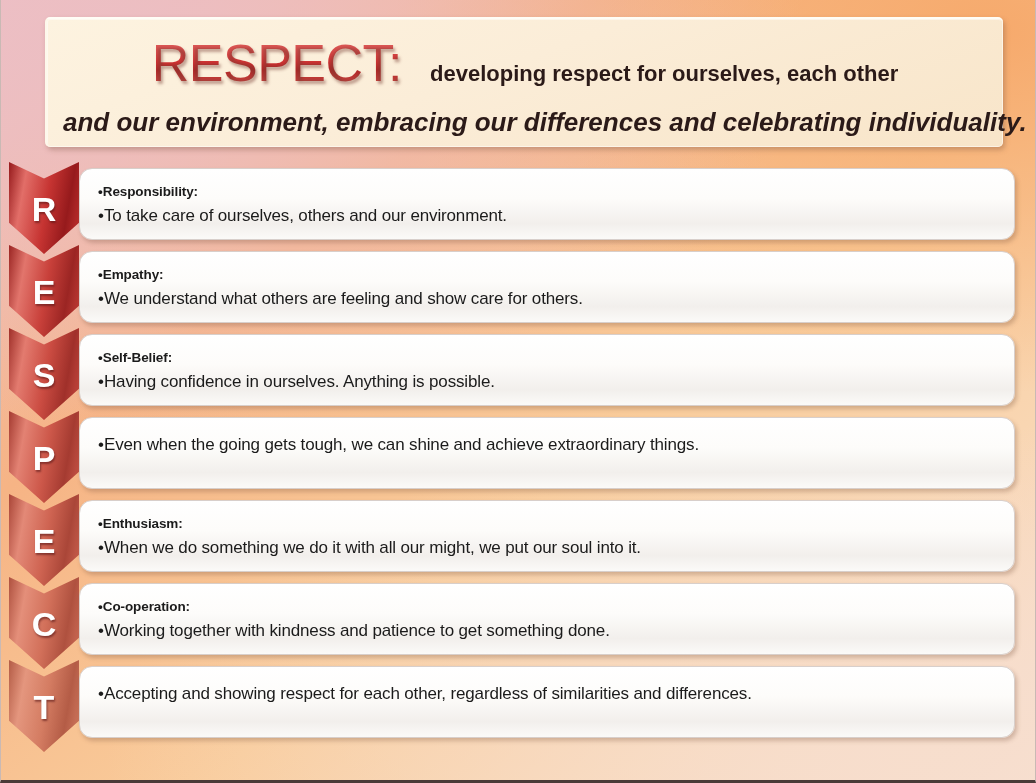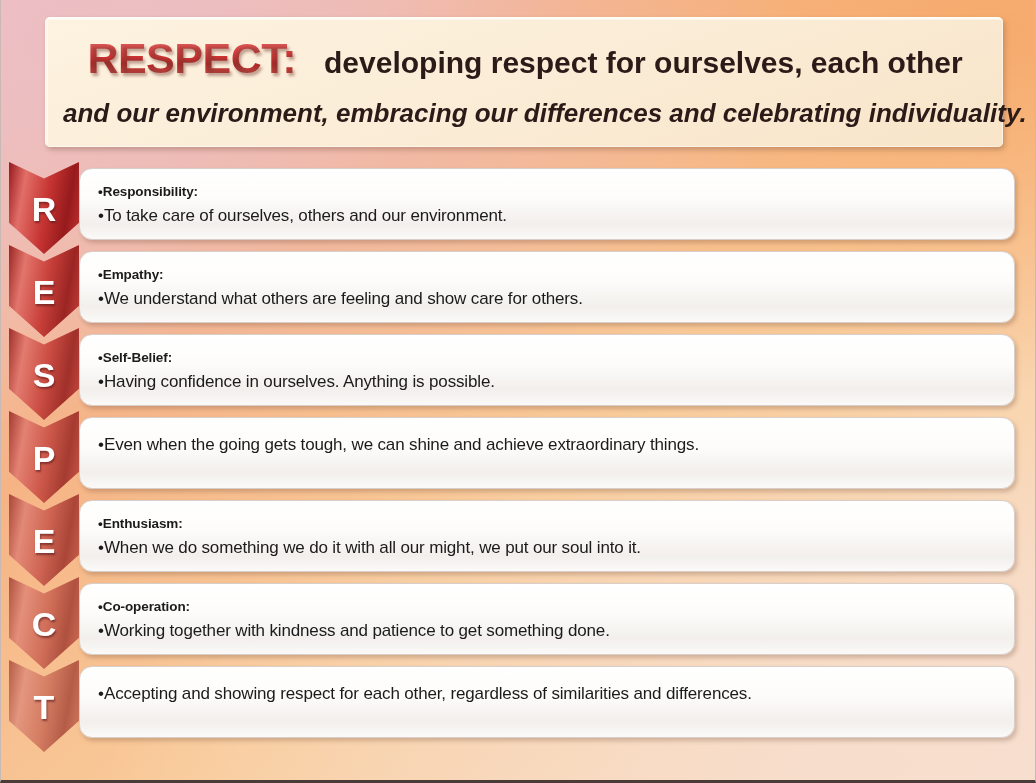--- a/index.html
+++ b/index.html
@@ -41,34 +41,34 @@
     text-align: center;
   }
 
   #header-line1 {
     line-height: 1.0;
     white-space: nowrap;
     padding-top: 6px;
   }
 
   .brand-word {
-    font-size: 43px;
-    font-weight: bold;
+    font-size: 52px;
+    font-weight: normal;
     letter-spacing: -0.5px;
     color: #cf3b3b;
     background: linear-gradient(180deg, #e4706c 0%, #cf3233 48%, #b02626 62%, #d85a52 100%);
     -webkit-background-clip: text;
     background-clip: text;
     -webkit-text-fill-color: transparent;
     text-shadow: 2px 3px 3px rgba(120,60,50,0.45);
     vertical-align: baseline;
   }
 
   .head-rest {
-    font-size: 30px;
+    font-size: 22px;
     font-weight: bold;
     color: #2b1a18;
     vertical-align: baseline;
     margin-left: 28px;
   }
 
   #header-line2 {
     font-size: 26px;
     font-weight: bold;
     color: #2b1a18;

